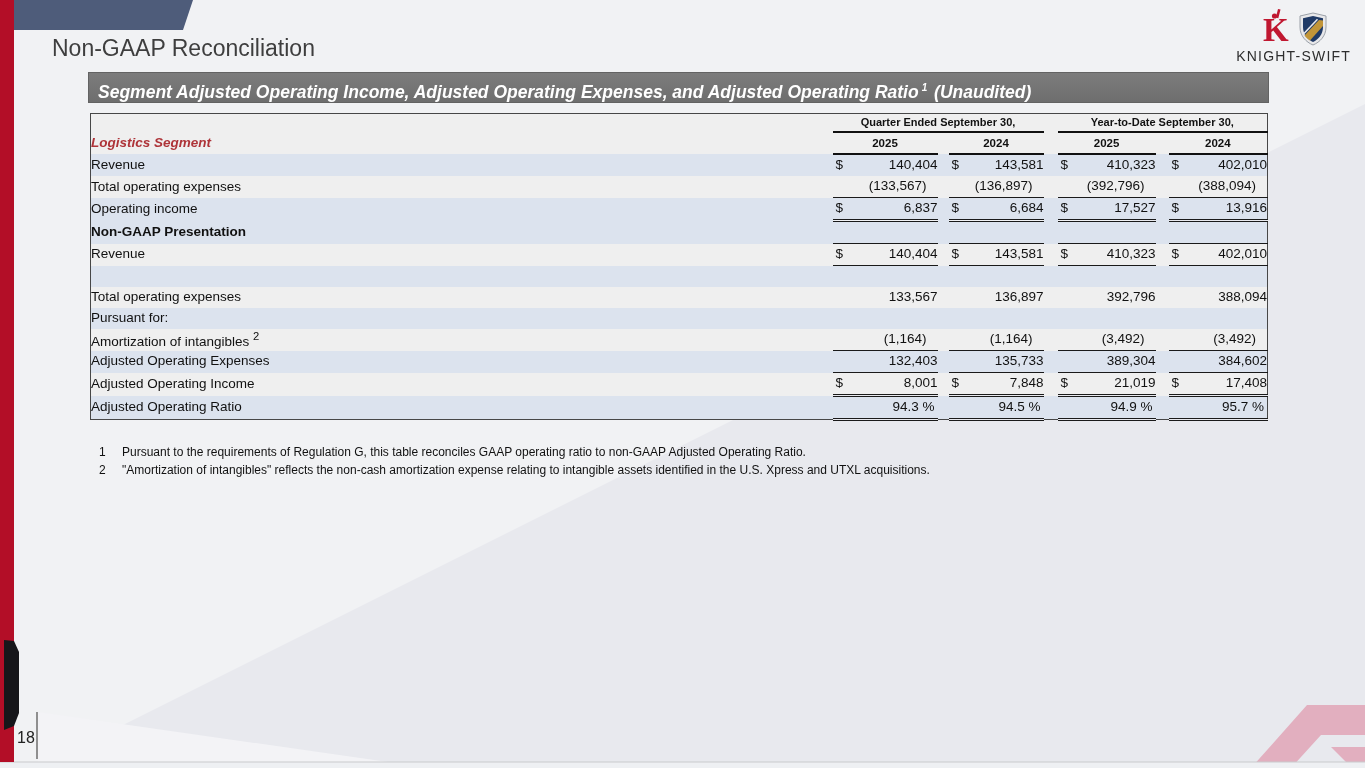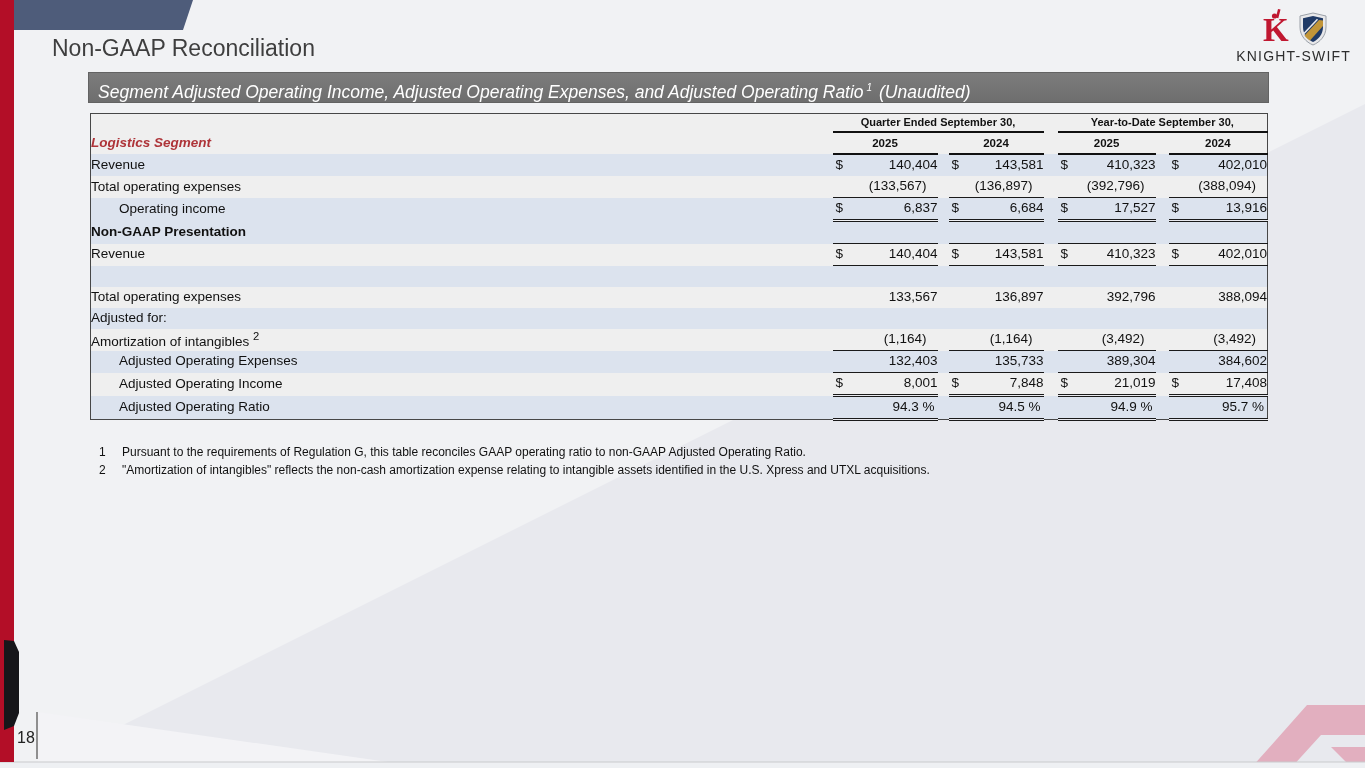--- a/index.html
+++ b/index.html
@@ -9,32 +9,32 @@
   .bg{position:absolute;left:0;top:0;z-index:0;}
 
   .title{position:absolute;left:52px;top:35px;font-size:23px;color:#3e3e3e;z-index:3;}
 
   .logo{position:absolute;right:14px;top:8px;z-index:3;display:flex;flex-direction:column;align-items:center;}
   .logo-icons{display:flex;align-items:flex-end;gap:4px;}
   .logo-text{font-size:14px;font-weight:normal;letter-spacing:1.2px;color:#2e2e2e;margin-top:2px;}
 
   .banner{position:absolute;left:88px;top:72px;width:1181px;height:31px;z-index:3;
           background:linear-gradient(#7c7c7c,#6e6e6e);border:1px solid #636363;box-sizing:border-box;
-          color:#fff;font-weight:normal;font-style:italic;font-size:17.5px;line-height:29px;padding-left:9px;}
+          color:#fff;font-weight:bold;font-style:italic;font-size:17.5px;line-height:29px;padding-left:9px;}
   .banner sup{font-size:10px;margin-left:3px;margin-right:2px;}
 
   table.recon{position:absolute;left:90px;top:113px;z-index:3;border-collapse:collapse;table-layout:fixed;
               width:1177px;font-size:13.5px;color:#111;border:1px solid #474747;}
   table.recon td{height:21px;padding:0;vertical-align:middle;white-space:nowrap;overflow:hidden;line-height:1.05;}
   tr.hdr1 td{height:17px;}
   tr.hdr2 td, tr.hdr3 td{height:20px;}
   tr.shade td{background:#dce3ee;}
   tr.lite td{background:#efefef;}
   td.label{padding-left:6px;text-align:left;}
-  td.label.indent{padding-left:28px;}
+  td.label.indent{}
   td.label.bold{font-weight:bold;}
   td.seg{color:#ae3439;font-weight:bold;font-style:italic;}
   td.grp-hdr{font-size:11px;font-weight:bold;text-align:center;border-bottom:2px solid #111;}
   td.yr{font-size:11.5px;font-weight:bold;text-align:center;border-bottom:2px solid #111;}
   td.units{font-size:11px;font-weight:bold;text-align:center;}
   td.num{text-align:right;padding-right:16px;}
   td.num .cur{float:left;margin-left:3px;}
   td.num.pct{padding-right:3px;}
   td.num.neg{padding-right:11px;}
   td.bt{border-top:1px solid #1a1a1a;}
@@ -181,21 +181,21 @@
           <td class="label">Total operating expenses</td>
           <td class="num">133,567</td>
           <td></td>
           <td class="num">136,897</td>
           <td></td>
           <td class="num">392,796</td>
           <td></td>
           <td class="num">388,094</td>
         </tr>
         <tr class="shade">
-          <td class="label">Adjusted for:</td>
+          <td class="label">Pursuant for:</td>
           <td class="num"></td>
           <td></td>
           <td class="num"></td>
           <td></td>
           <td class="num"></td>
           <td></td>
           <td class="num"></td>
         </tr>
         <tr class="lite">
           <td class="label">Amortization of intangibles <sup>2</sup></td>

